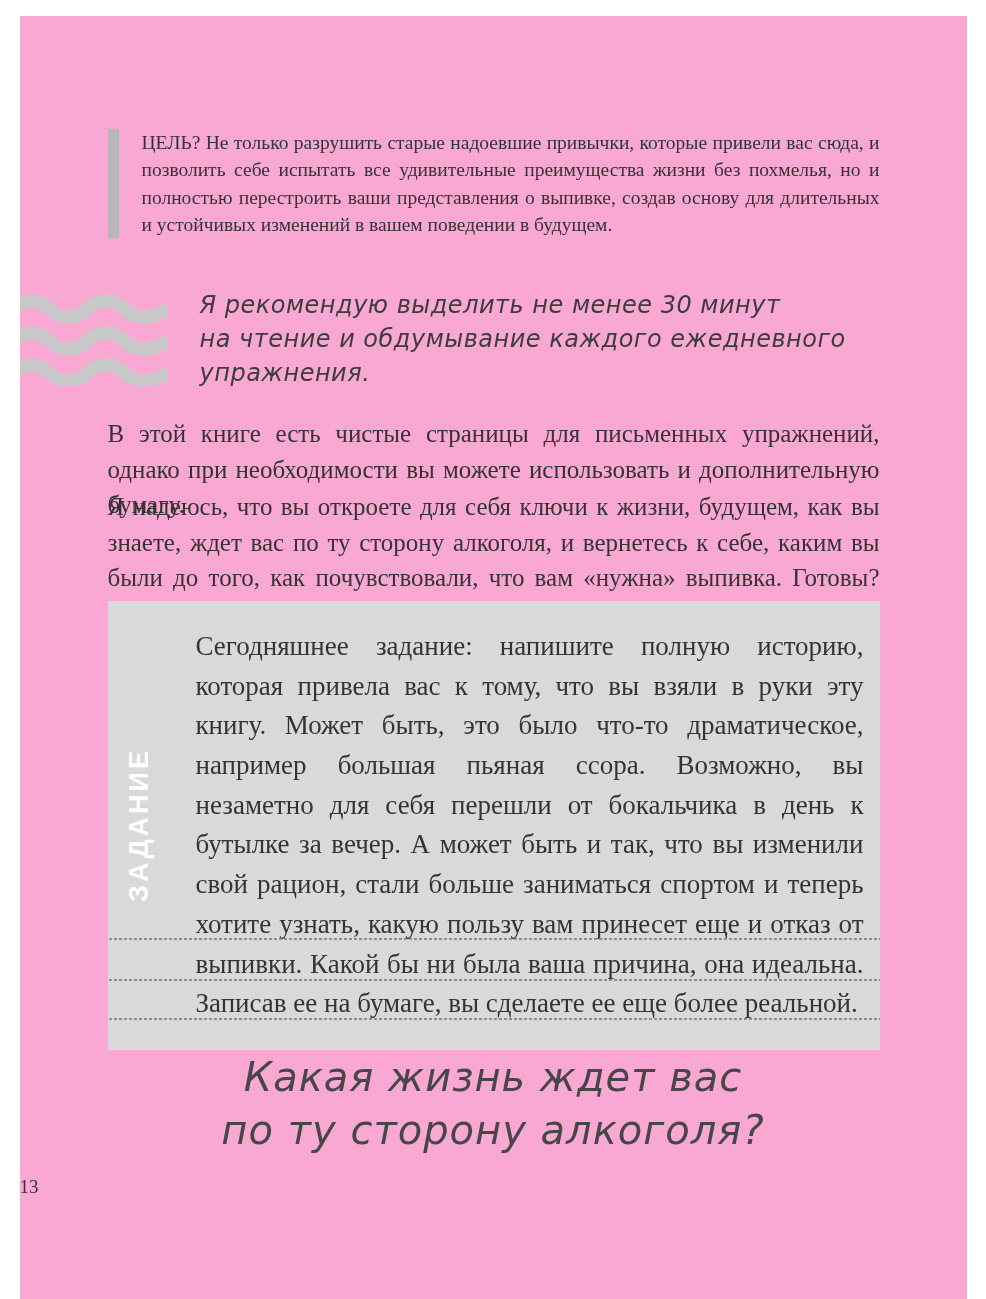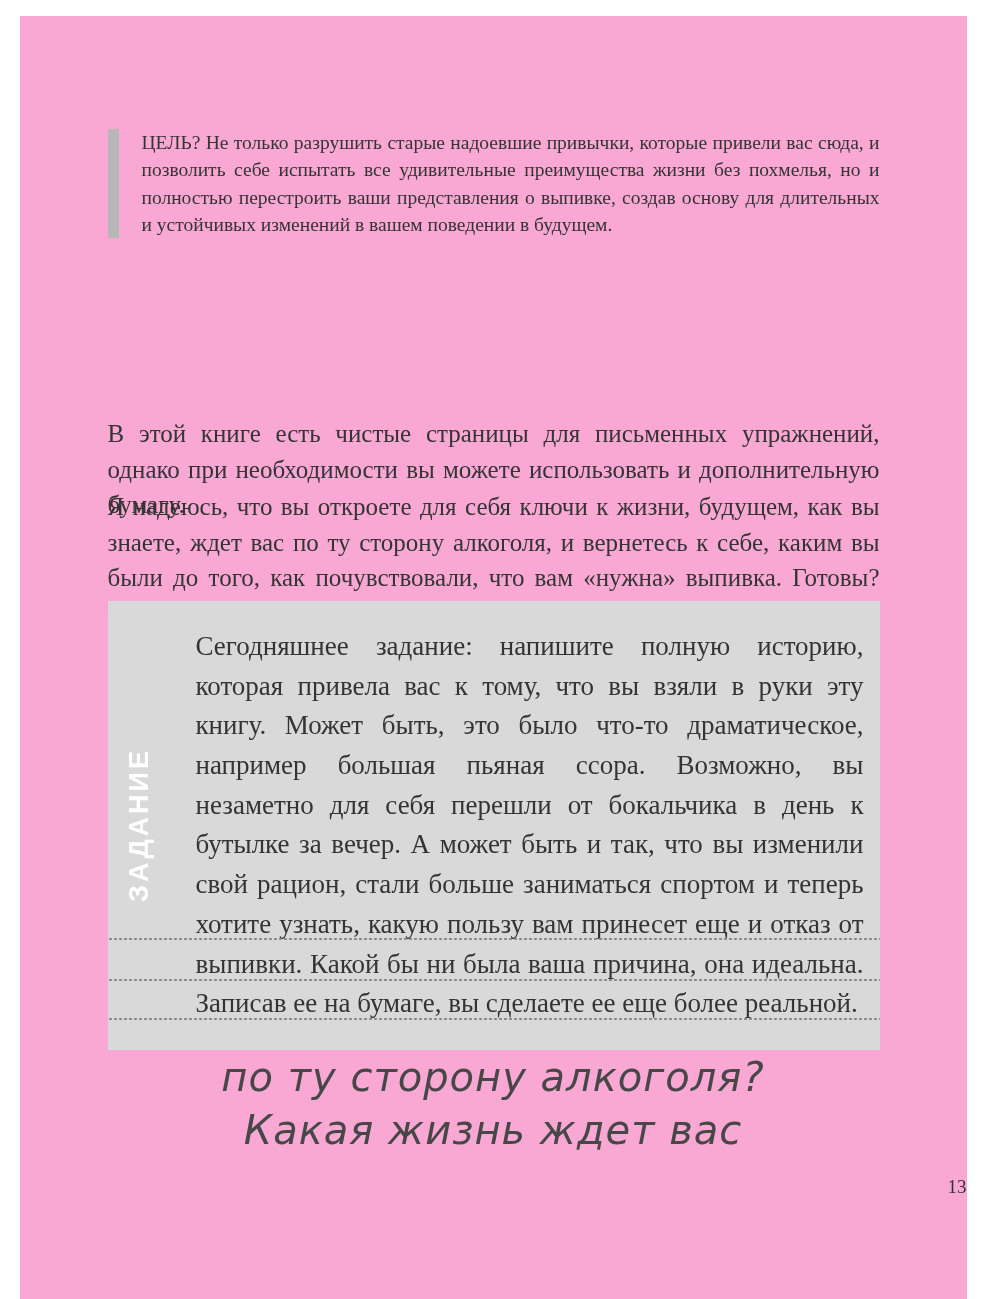--- a/index.html
+++ b/index.html
@@ -130,47 +130,61 @@
     letter-spacing: 1px;
   }
   .heading-line { display: block; }
 
   
   .page-number {
     position: absolute;
     top: 1160px;
     left: 0;
     width: 100%;
-    text-align: right;
+    text-align: left;
     font-size: 19px;
     color: #343434;
   }
 </style>
 </head>
 <body>
 
 <div class="page">
 
   <section class="goal-block">
     <p class="goal-text">ЦЕЛЬ? Не только разрушить старые надоевшие привычки, которые привели вас сюда, и позволить себе испытать все удивительные преимущества жизни без похмелья, но и полностью перестроить ваши представления о выпивке, создав основу для длительных и устойчивых изменений в вашем поведении в будущем.</p>
   </section>
 
+  <section class="recommendation">
+    <span class="waves-icon">
+      <svg width="148" height="92" viewBox="0 0 148 92" xmlns="http://www.w3.org/2000/svg">
+        <path d="M-8 15 Q 11 -1 29.5 15 T 67 15 T 104.5 15 T 148 15" fill="none" stroke="#c8c8c8" stroke-width="13"></path>
+        <path d="M-8 47 Q 11 31 29.5 47 T 67 47 T 104.5 47 T 148 47" fill="none" stroke="#c8c8c8" stroke-width="13"></path>
+        <path d="M-8 79 Q 11 63 29.5 79 T 67 79 T 104.5 79 T 148 79" fill="none" stroke="#c8c8c8" stroke-width="13"></path>
+      </svg>
+    </span>
+    <p class="rec-text">
+      <span class="rec-line">Я рекомендую выделить не менее 30 минут</span>
+      <span class="rec-line">на чтение и обдумывание каждого ежедневного</span>
+      <span class="rec-line">упражнения.</span>
+    </p>
+  </section>
 
   <p class="body-para p1">В этой книге есть чистые страницы для письменных упражнений, однако при необходимости вы можете использовать и дополнительную бумагу.</p>
   <p class="body-para p2">Я надеюсь, что вы откроете для себя ключи к жизни, будущем, как вы знаете, ждет вас по ту сторону алкоголя, и вернетесь к себе, каким вы были до того, как почувствовали, что вам «нужна» выпивка. Готовы? Тогда приступим.</p>
 
   <section class="task-box">
     <span class="task-label">ЗАДАНИЕ</span>
     <p class="task-text">Сегодняшнее задание: напишите полную историю, которая привела вас к тому, что вы взяли в руки эту книгу. Может быть, это было что-то драматическое, например большая пьяная ссора. Возможно, вы незаметно для себя перешли от бокальчика в день к бутылке за вечер. А может быть и так, что вы изменили свой рацион, стали больше заниматься спортом и теперь хотите узнать, какую пользу вам принесет еще и отказ от выпивки. Какой бы ни была ваша причина, она идеальна. Записав ее на бумаге, вы сделаете ее еще более реальной.</p>
   </section>
 
   <div class="writing-line l1"></div>
   <div class="writing-line l2"></div>
   <div class="writing-line l3"></div>
 
   <h1 class="chapter-heading">
+    <span class="heading-line">Какая жизнь ждет вас</span>
     <span class="heading-line">по ту сторону алкоголя?</span>
-    <span class="heading-line">Какая жизнь ждет вас</span>
   </h1>
 
   <div class="page-number">13</div>
 
 </div>
 
 </body></html>

